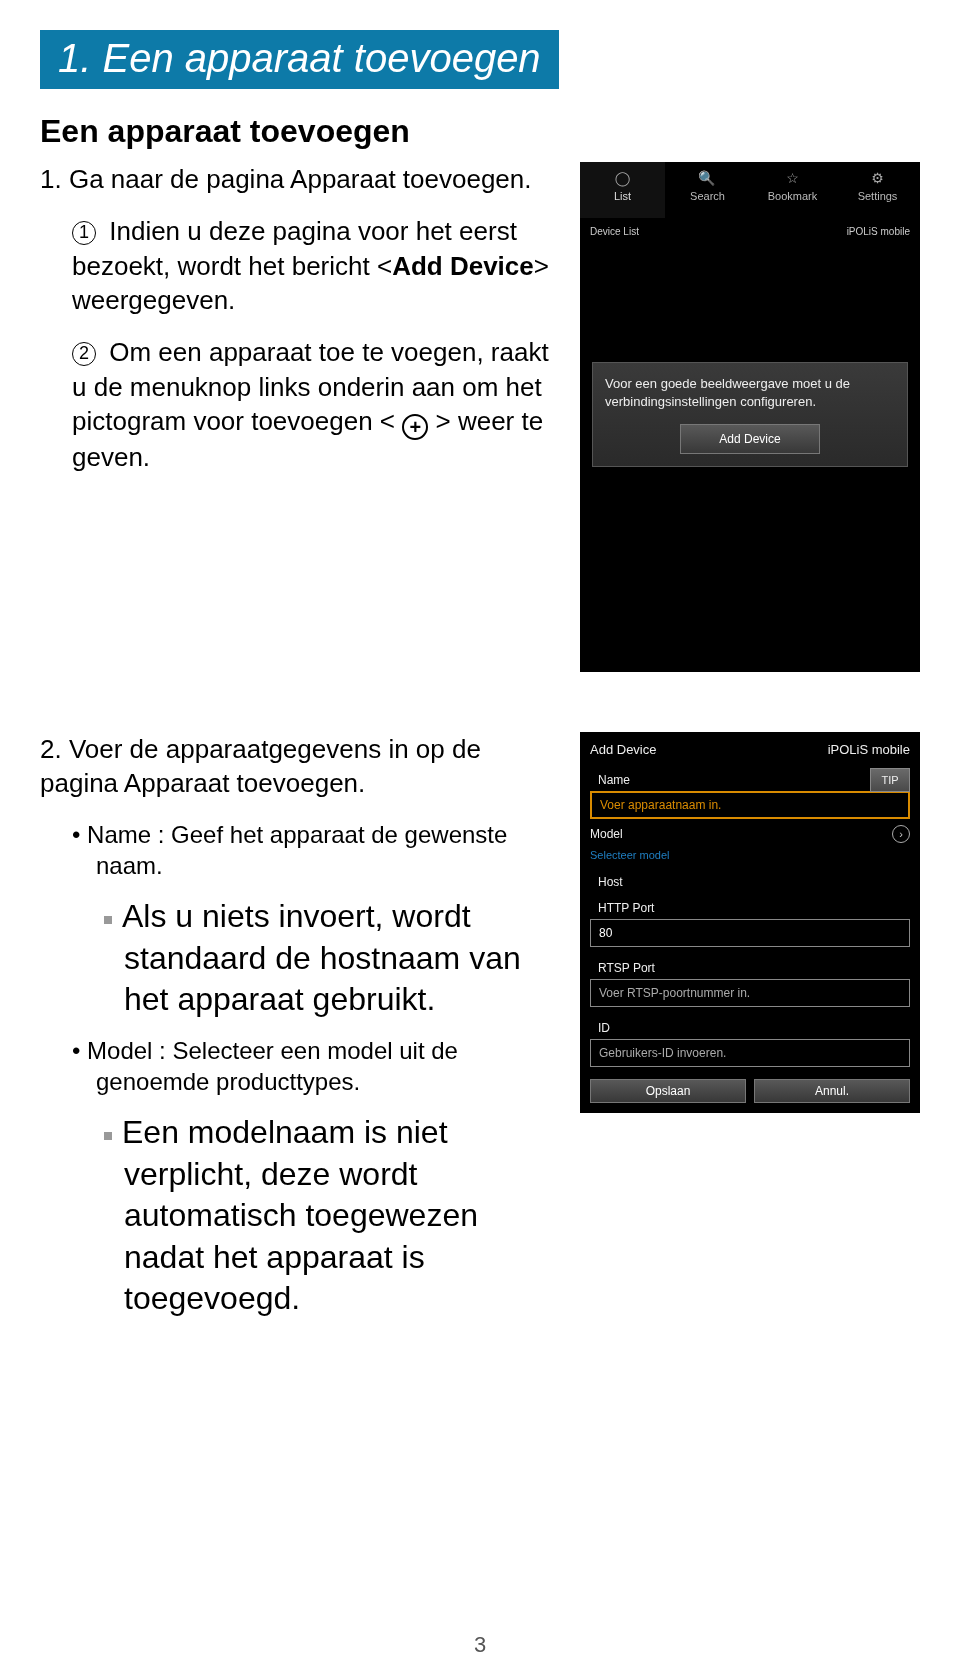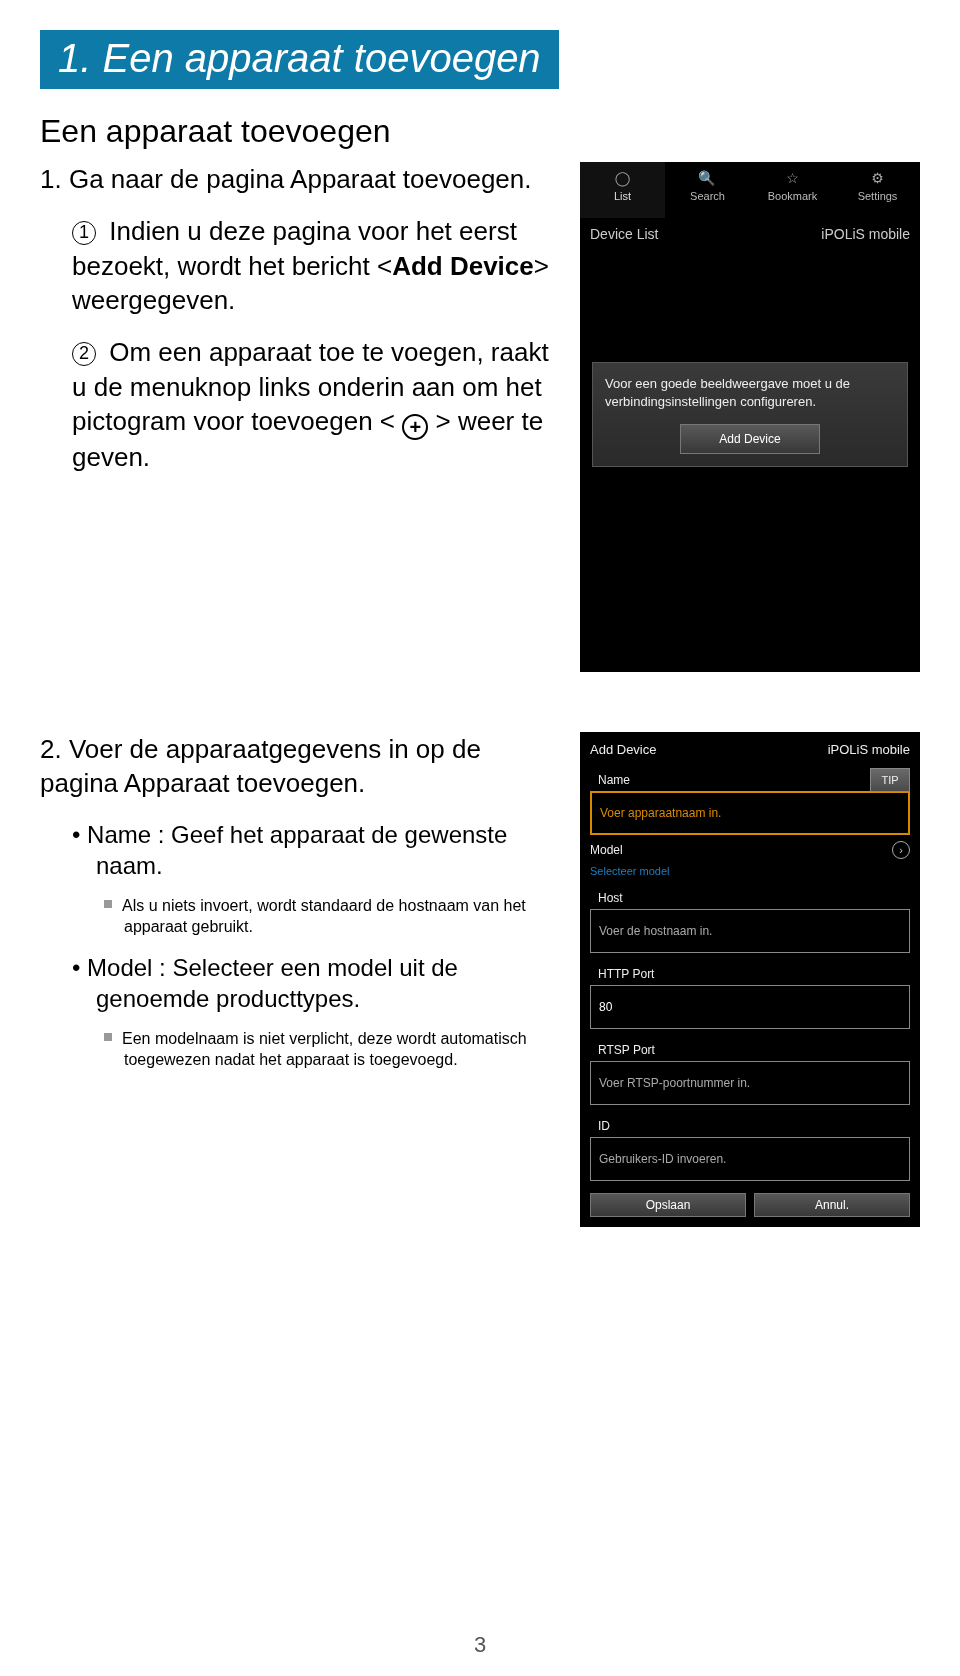--- a/index.html
+++ b/index.html
@@ -18,21 +18,21 @@
     font-style: italic;
     font-weight: normal;
     font-size: 40px;
     padding: 6px 18px 8px 18px;
     margin-bottom: 24px;
   }
   .subtitle {
     font-size: 32px;
     color: #000;
     margin-bottom: 12px;
-    font-weight: 400;
+    font-weight: 700;
   }
   .col-left {
     width: 510px;
   }
   .row {
     display: flex;
     gap: 30px;
     margin-bottom: 60px;
   }
   .col-right {
@@ -75,21 +75,21 @@
   }
   .bold { font-weight: bold; }
   .bullet-line {
     font-size: 24px;
     line-height: 1.32;
     margin-bottom: 14px;
     padding-left: 56px;
     text-indent: -24px;
   }
   .sub-bullet {
-    font-size: 16px;
+    font-size: 32px;
     line-height: 1.3;
     margin-bottom: 14px;
     padding-left: 84px;
     text-indent: -20px;
     font-family: "Arial Narrow", Arial, sans-serif;
     font-stretch: condensed;
   }
   .square-bullet {
     display: inline-block;
     width: 8px;
@@ -124,21 +124,21 @@
   .tab-ico {
     display: block;
     margin: 2px auto 4px auto;
     font-size: 14px;
     color: #a8a8a8;
   }
   .phone-bar {
     display: flex;
     justify-content: space-between;
     padding: 8px 10px;
-    font-size: 14px;
+    font-size: 10px;
     color: #ccc;
   }
   .phone-dialog {
     position: absolute;
     top: 200px;
     left: 12px;
     right: 12px;
     background: linear-gradient(#3a3a3a,#2a2a2a);
     border: 1px solid #555;
     padding: 12px;
@@ -188,21 +188,21 @@
     font-size: 11px;
     color: #eee;
   }
   .form-label {
     font-size: 12px;
     color: #eee;
     padding: 8px 10px 4px 18px;
   }
   .form-input {
     margin: 0 10px 6px 10px;
-    height: 44px;
+    height: 28px;
     background: #000;
     border: 1px solid #888;
     padding: 0 8px;
     display: flex;
     align-items: center;
     font-size: 12px;
     color: #aaa;
   }
   .form-input.orange {
     border: 2px solid #d98b00;
@@ -324,21 +324,20 @@
       <div class="form-label">Name</div>
       <div class="form-input orange">Voer apparaatnaam in.</div>
 
       <div class="model-row">
         <span>Model</span>
         <span class="chevron">›</span>
       </div>
       <div class="model-sel">Selecteer model</div>
 
       <div class="form-label">Host</div>
-      <div class="form-input">Voer de hostnaam in.</div>
 
       <div class="form-label">HTTP Port</div>
       <div class="form-input" style="color:#fff;">80</div>
 
       <div class="form-label">RTSP Port</div>
       <div class="form-input">Voer RTSP-poortnummer in.</div>
 
       <div class="form-label">ID</div>
       <div class="form-input">Gebruikers-ID invoeren.</div>
 

